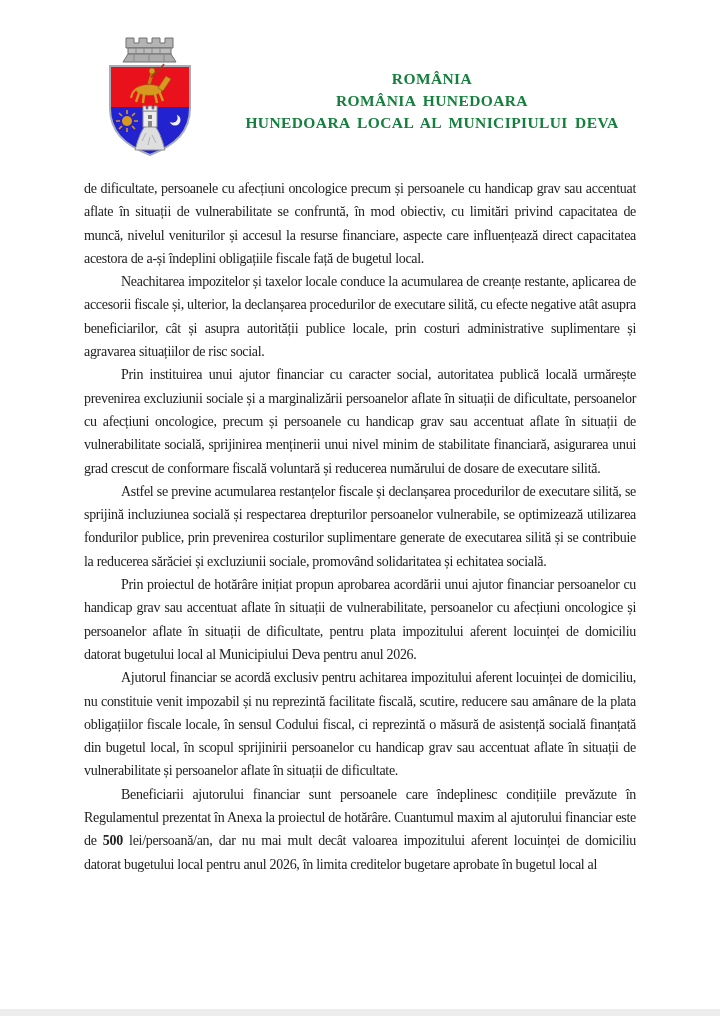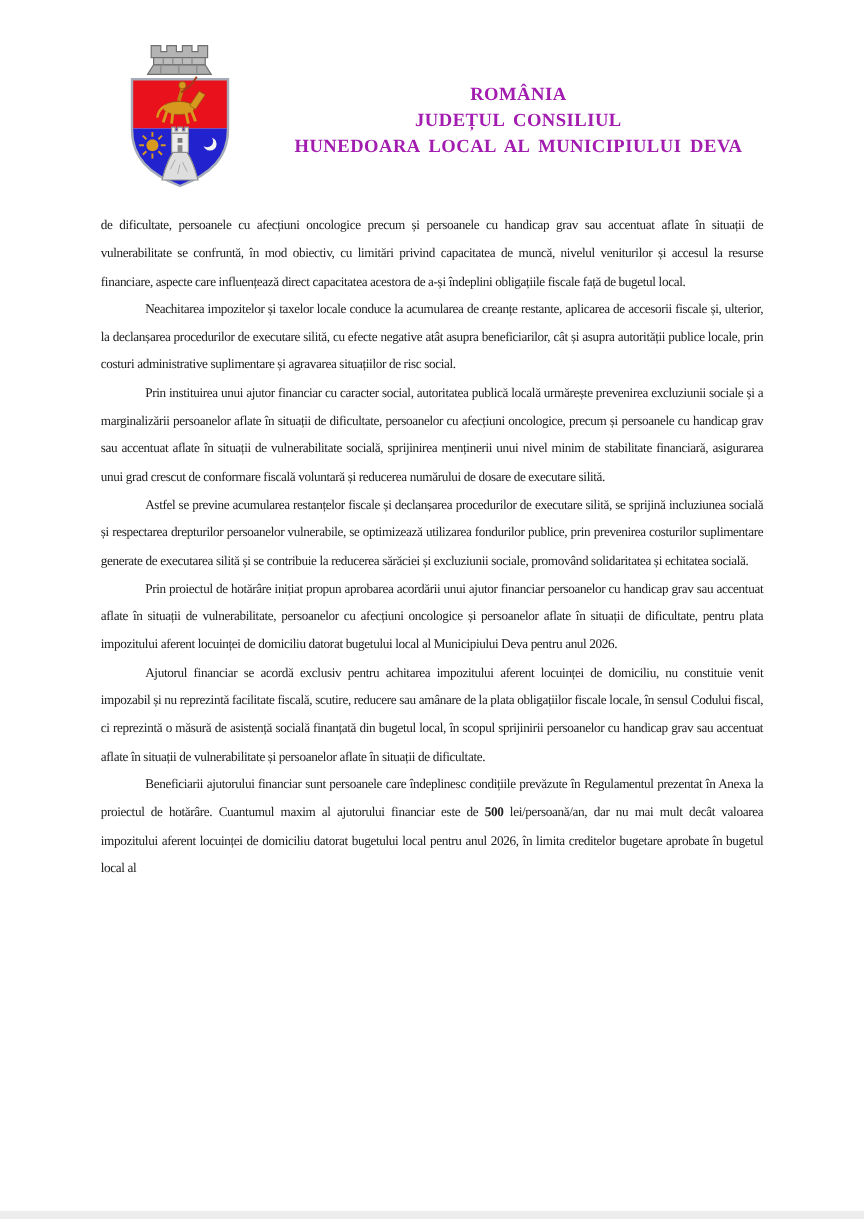--- a/index.html
+++ b/index.html
@@ -19,34 +19,34 @@
     position: absolute;
     left: 104px; top: 33px;
     width: 92px; height: 127px;
   }
   
   .header {
     position: absolute;
     left: 212px; top: 68px;
     width: 440px;
     text-align: center;
-    color: #a21caf;
+    color: #15803d;
     font-weight: bold;
     font-size: 15.5px;
     line-height: 22px;
     letter-spacing: 0.4px;
     word-spacing: 3px;
   }
   
   .doc-body {
     position: absolute;
     left: 84px; top: 177px;
     width: 552px;
     color: #212121;
-    font-size: 11px;
+    font-size: 14px;
     line-height: 23.3px;
     letter-spacing: -0.3px;
     text-align: justify;
   }
   .para { margin: 0; }
   .para.indent { text-indent: 37px; }
   .b { font-weight: bold; margin-top: 48px; }
   .bottom-strip {
     position: absolute;
     left: 0; bottom: 0;
@@ -107,21 +107,21 @@
         <rect x="39" y="78" width="14" height="16" fill="#ececec" stroke="#8f8f8f" stroke-width="1"></rect>
         <path d="M39,78 V73 h3 v3 h2 v-3 h4 v3 h2 v-3 h3 v5 Z" fill="#ececec" stroke="#8f8f8f" stroke-width="1"></path>
         <rect x="44" y="82" width="4" height="4" fill="#7a7a7a"></rect>
         <rect x="44" y="88" width="4" height="6" fill="#8a8a8a"></rect>
       </g>
     </svg>
   </div>
 
   <div class="header">
     <div>ROMÂNIA</div>
-    <div>JUDEȚUL CONSILIUL</div>
+    <div>ROMÂNIA HUNEDOARA</div>
     <div>HUNEDOARA LOCAL AL MUNICIPIULUI DEVA</div>
   </div>
 
   <div class="doc-body">
     <p class="para">de dificultate, persoanele cu afecțiuni oncologice precum și persoanele cu handicap grav sau accentuat aflate în situații de vulnerabilitate se confruntă, în mod obiectiv, cu limitări privind capacitatea de muncă, nivelul veniturilor și accesul la resurse financiare, aspecte care influențează direct capacitatea acestora de a-și îndeplini obligațiile fiscale față de bugetul local.</p>
     <p class="para indent">Neachitarea impozitelor și taxelor locale conduce la acumularea de creanțe restante, aplicarea de accesorii fiscale și, ulterior, la declanșarea procedurilor de executare silită, cu efecte negative atât asupra beneficiarilor, cât și asupra autorității publice locale, prin costuri administrative suplimentare și agravarea situațiilor de risc social.</p>
     <p class="para indent">Prin instituirea unui ajutor financiar cu caracter social, autoritatea publică locală urmărește prevenirea excluziunii sociale și a marginalizării persoanelor aflate în situații de dificultate, persoanelor cu afecțiuni oncologice, precum și persoanele cu handicap grav sau accentuat aflate în situații de vulnerabilitate socială, sprijinirea menținerii unui nivel minim de stabilitate financiară, asigurarea unui grad crescut de conformare fiscală voluntară și reducerea numărului de dosare de executare silită.</p>
     <p class="para indent">Astfel se previne acumularea restanțelor fiscale și declanșarea procedurilor de executare silită, se sprijină incluziunea socială și respectarea drepturilor persoanelor vulnerabile, se optimizează utilizarea fondurilor publice, prin prevenirea costurilor suplimentare generate de executarea silită și se contribuie la reducerea sărăciei și excluziunii sociale, promovând solidaritatea și echitatea socială.</p>
     <p class="para indent">Prin proiectul de hotărâre inițiat propun aprobarea acordării unui ajutor financiar persoanelor cu handicap grav sau accentuat aflate în situații de vulnerabilitate, persoanelor cu afecțiuni oncologice și persoanelor aflate în situații de dificultate, pentru plata impozitului aferent locuinței de domiciliu datorat bugetului local al Municipiului Deva pentru anul 2026.</p>
     <p class="para indent">Ajutorul financiar se acordă exclusiv pentru achitarea impozitului aferent locuinței de domiciliu, nu constituie venit impozabil și nu reprezintă facilitate fiscală, scutire, reducere sau amânare de la plata obligațiilor fiscale locale, în sensul Codului fiscal, ci reprezintă o măsură de asistență socială finanțată din bugetul local, în scopul sprijinirii persoanelor cu handicap grav sau accentuat aflate în situații de vulnerabilitate și persoanelor aflate în situații de dificultate.</p>

